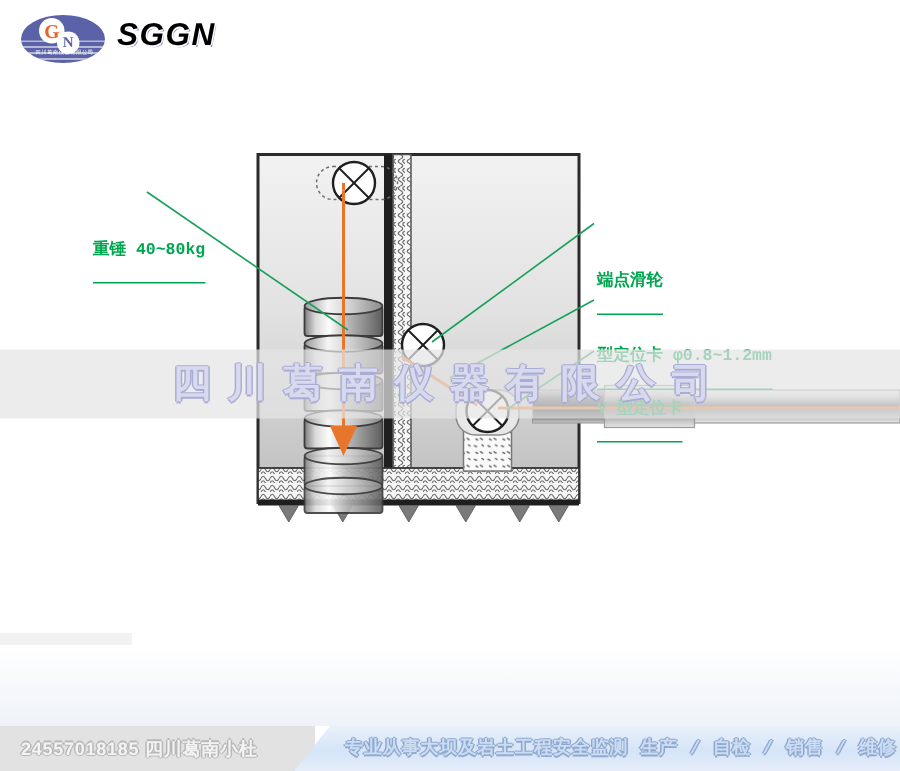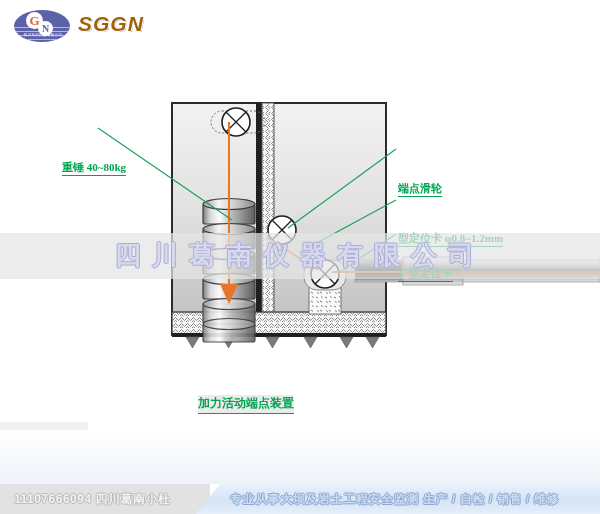--- a/index.html
+++ b/index.html
@@ -90,21 +90,21 @@
     white-space: nowrap;
   }
   #brand-text {
     position: absolute;
     left: 78px; top: 12px;
     font-family: "Liberation Sans", sans-serif;
     font-size: 21px;
     font-weight: bold;
     font-style: italic;
     letter-spacing: 1px;
-    color: #a16207;
+    color: #000000;
     text-shadow:
       1px 0 0 #ffffff, -1px 0 0 #ffffff,
       0 1px 0 #ffffff, 0 -1px 0 #ffffff,
       1px 1px 0 #8b92c9;
   }
 
   
   #content {
     position: absolute;
     left: 0; top: 52px;
@@ -115,27 +115,27 @@
   
   #diagram {
     position: absolute;
     left: 0; top: 0;
     width: 600px; height: 378px;
   }
 
   
   .lbl {
     position: absolute;
-    font-family: Liberation Serif, serif;
+    font-family: Liberation Mono, monospace;
     font-size: 11px;
     font-weight: bold;
     color: #00a550;
     white-space: nowrap;
     border-bottom: 1px solid #00a550;
-    padding-bottom: 1px;
+    padding-bottom: 14px;
     line-height: 14px;
   }
   #lbl-weight  { left: 62px;  top: 108px; }
   #lbl-pulley  { left: 398px; top: 129px; }
   #lbl-wire    { left: 398px; top: 179px; }
   #lbl-vclip   { left: 398px; top: 214px; text-align: center; }
 
   #caption {
     position: absolute;
     left: 198px; top: 395px;
@@ -222,21 +222,21 @@
       1px 0 0 #b8b8b8, -1px 0 0 #b8b8b8,
       0 1px 0 #b8b8b8, 0 -1px 0 #b8b8b8;
     white-space: nowrap;
     letter-spacing: 0.5px;
   }
   #footer-slogan {
     position: absolute;
     left: 230px; top: 0;
     height: 30px;
     line-height: 30px;
-    font-family: Liberation Sans, sans-serif;
+    font-family: Liberation Mono, monospace;
     font-size: 12px;
     font-weight: bold;
     color: #ccdcf2;
     text-shadow:
       1px 0 0 #8ea8cf, -1px 0 0 #8ea8cf,
       0 1px 0 #8ea8cf, 0 -1px 0 #8ea8cf;
     white-space: nowrap;
     letter-spacing: 0.6px;
   }
 </style>
@@ -428,25 +428,24 @@
 
     <div class="lbl" id="lbl-weight">重锤 40~80kg</div>
     <div class="lbl" id="lbl-pulley">端点滑轮</div>
     <div class="lbl" id="lbl-wire">型定位卡 φ0.8~1.2mm</div>
     <div class="lbl" id="lbl-vclip">V 型定位卡</div>
   </div>
 
   <div id="watermark-band"></div>
   <div id="watermark-text">四川葛南仪器有限公司</div>
 
-  <div id="caption">加力活动端点装置</div>
 
   <div id="lower-notch"></div>
   <div id="lower-strip"></div>
 
   <div id="footer">
     <div id="footer-left"></div>
     <div id="footer-right"></div>
-    <div id="footer-phone">11107666094  四川葛南小杜</div>
+    <div id="footer-phone">24557018185  四川葛南小杜</div>
     <div id="footer-slogan">专业从事大坝及岩土工程安全监测  生产 / 自检 / 销售 / 维修</div>
   </div>
 
 </div>
 
 </body></html>

